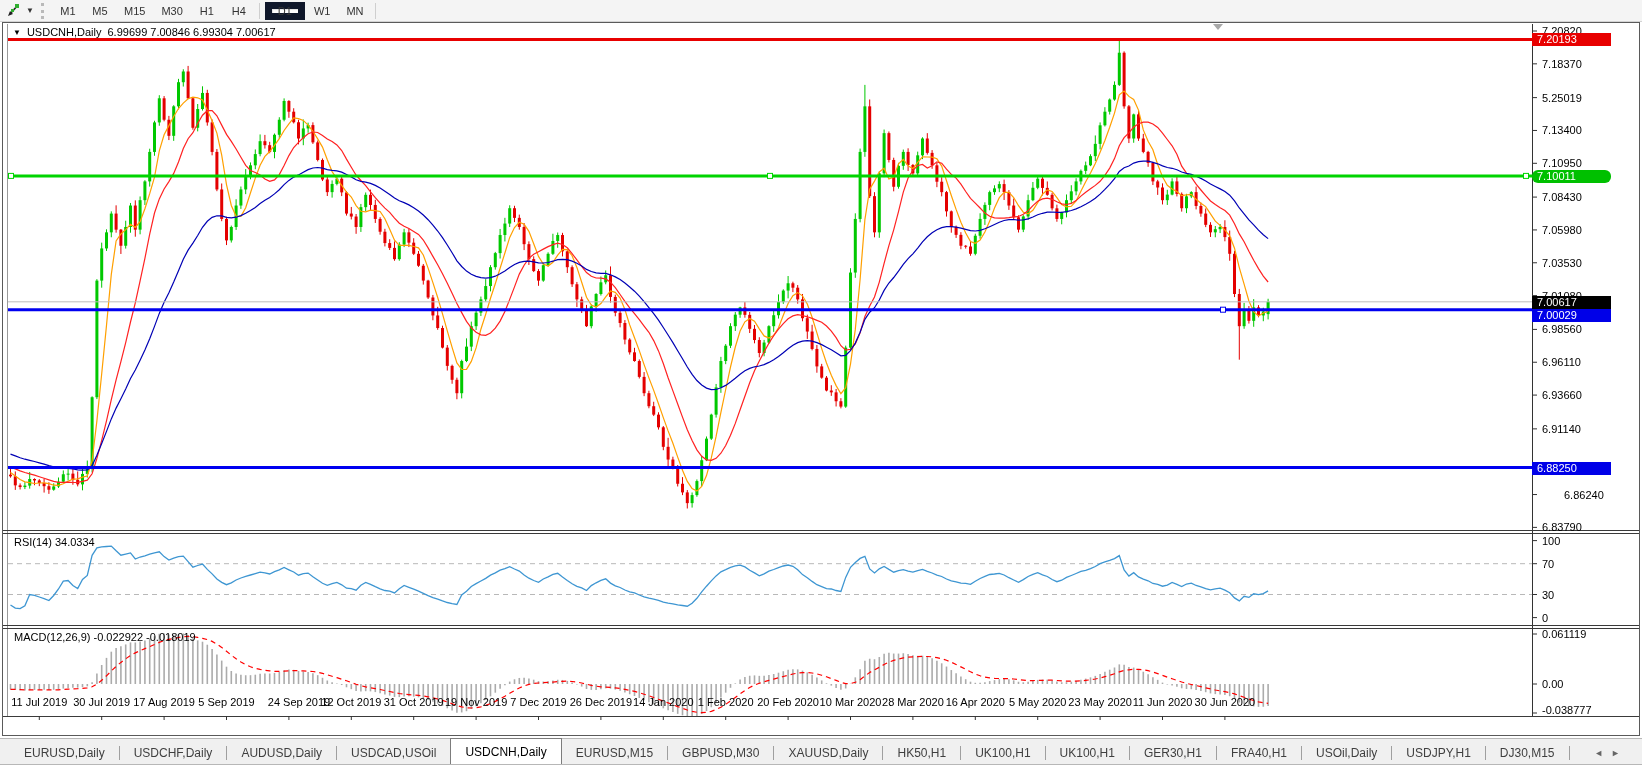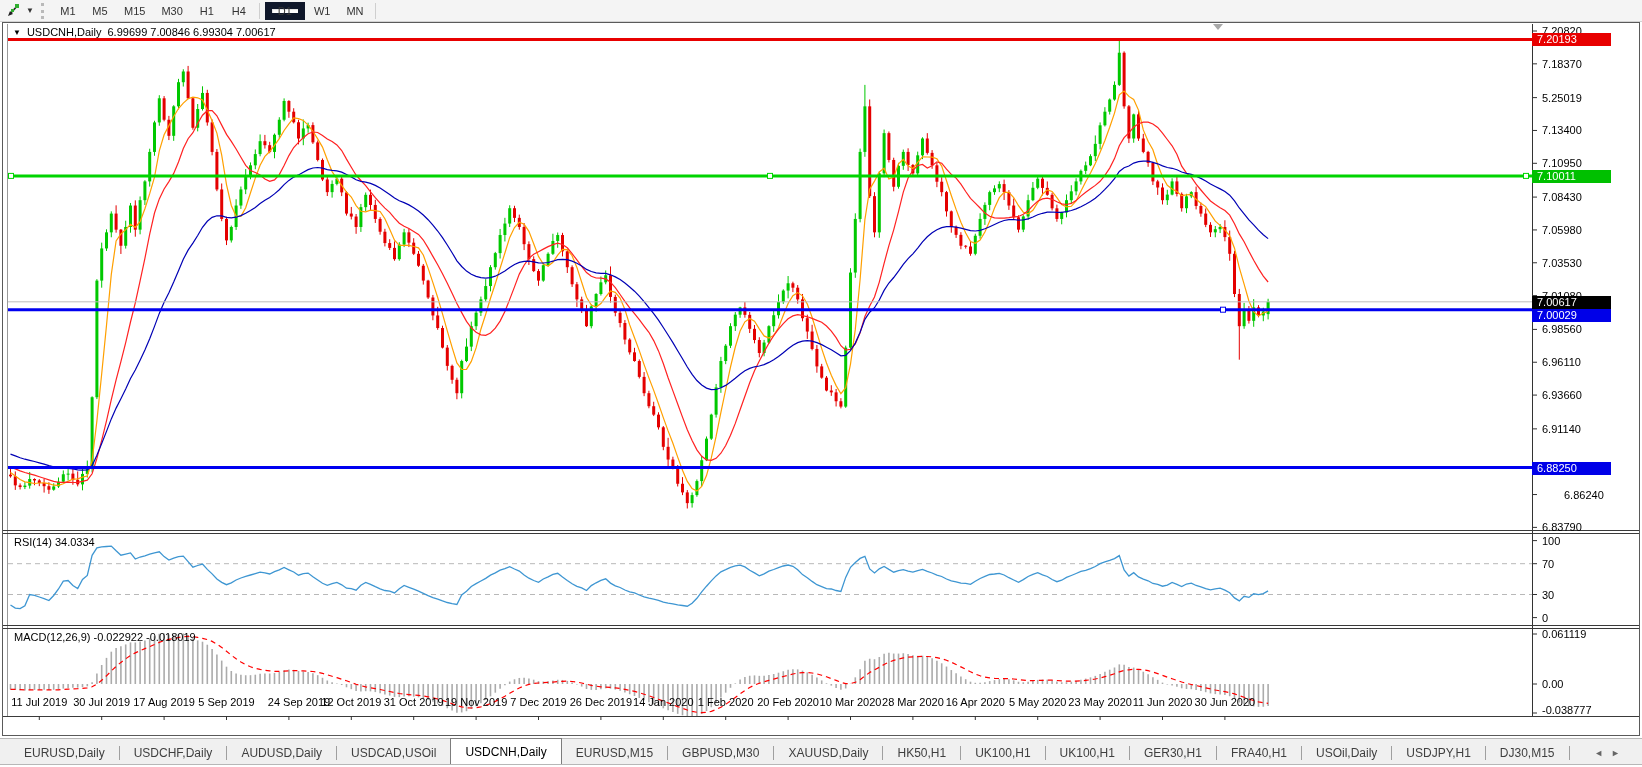--- a/index.html
+++ b/index.html
@@ -961,21 +961,21 @@
     <div class="axis-label" style="left: 1542px; top: 223.93px;">7.05980</div>
     <div class="axis-label" style="left: 1542px; top: 256.772px;">7.03530</div>
     <div class="axis-label" style="left: 1542px; top: 289.615px;">7.01080</div>
     <div class="axis-label" style="left: 1542px; top: 323.395px;">6.98560</div>
     <div class="axis-label" style="left: 1542px; top: 356.238px;">6.96110</div>
     <div class="axis-label" style="left: 1542px; top: 389.08px;">6.93660</div>
     <div class="axis-label" style="left: 1542px; top: 422.86px;">6.91140</div>
     <div class="axis-label" style="left: 1564px; top: 488.545px;">6.86240</div>
     <div class="axis-label" style="left: 1542px; top: 521.387px;">6.83790</div>
     <div class="badge" style="top: 33.4049px; background: rgb(232, 0, 0);">7.20193</div>
-    <div class="badge" style="top: 169.895px; background: rgb(0, 192, 0);">7.10011</div>
+    <div class="badge" style="top: 169.895px; background: rgb(0, 192, 0); border-radius: 6px;">7.10011</div>
     <div class="badge" style="top: 295.821px; background: rgb(0, 0, 0);">7.00617</div>
     <div class="badge" style="top: 308.703px; background: rgb(0, 0, 232);">7.00029</div>
     <div class="badge" style="top: 461.601px; background: rgb(0, 0, 232);">6.88250</div>
     <div class="axis-label" style="left: 1542px; top: 534.6px;">100</div>
     <div class="axis-label" style="left: 1542px; top: 557.7px;">70</div>
     <div class="axis-label" style="left: 1542px; top: 588.5px;">30</div>
     <div class="axis-label" style="left: 1542px; top: 611.6px;">0</div>
     <div class="axis-label" style="left: 1542px; top: 628.005px;">0.061119</div>
     <div class="axis-label" style="left: 1542px; top: 678px;">0.00</div>
     <div class="axis-label" style="left: 1542px; top: 704px;">-0.038777</div>

